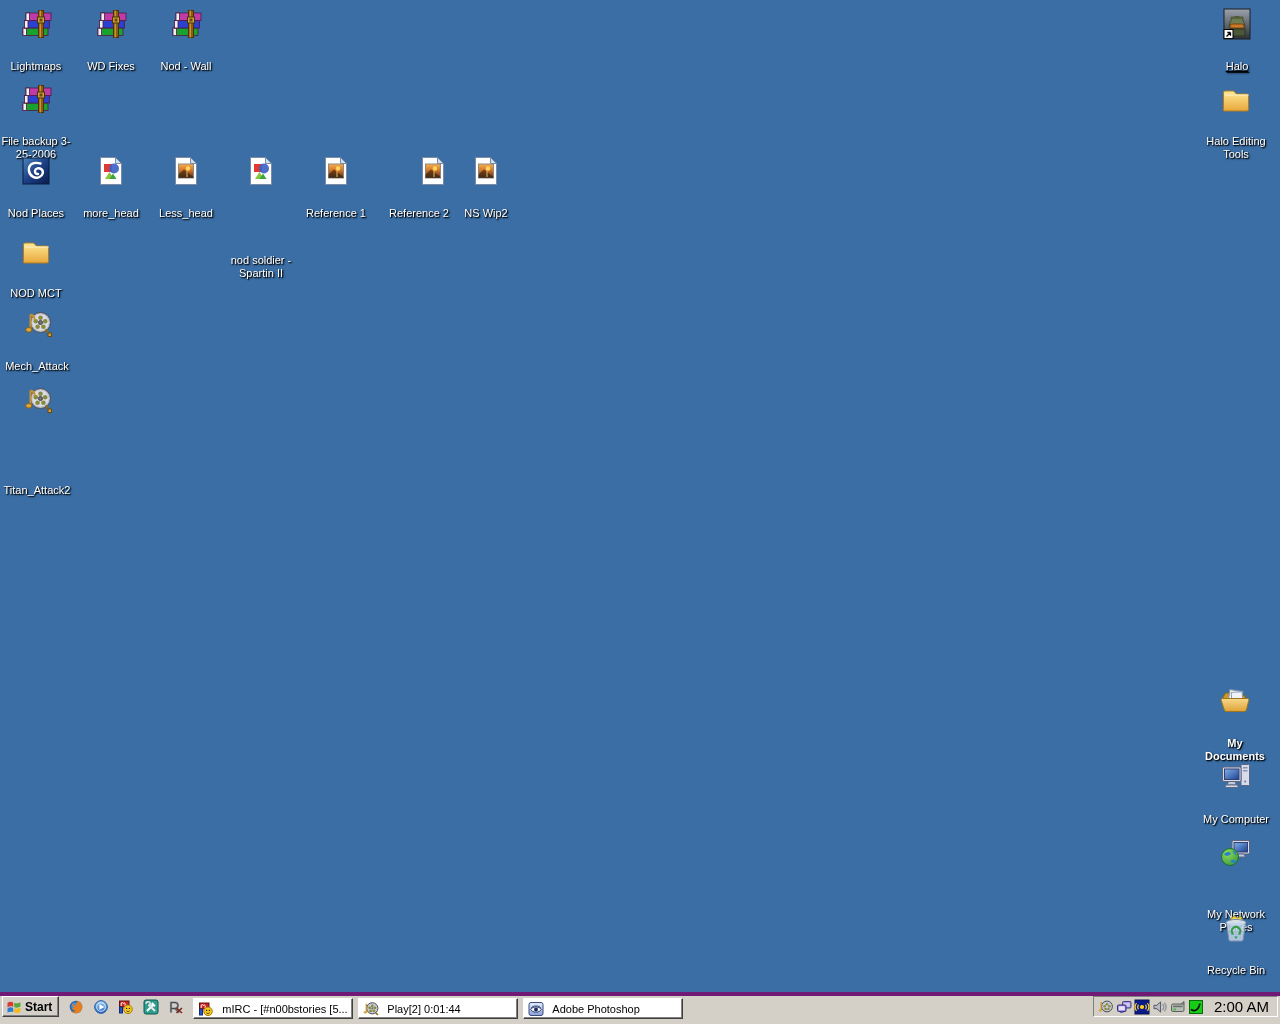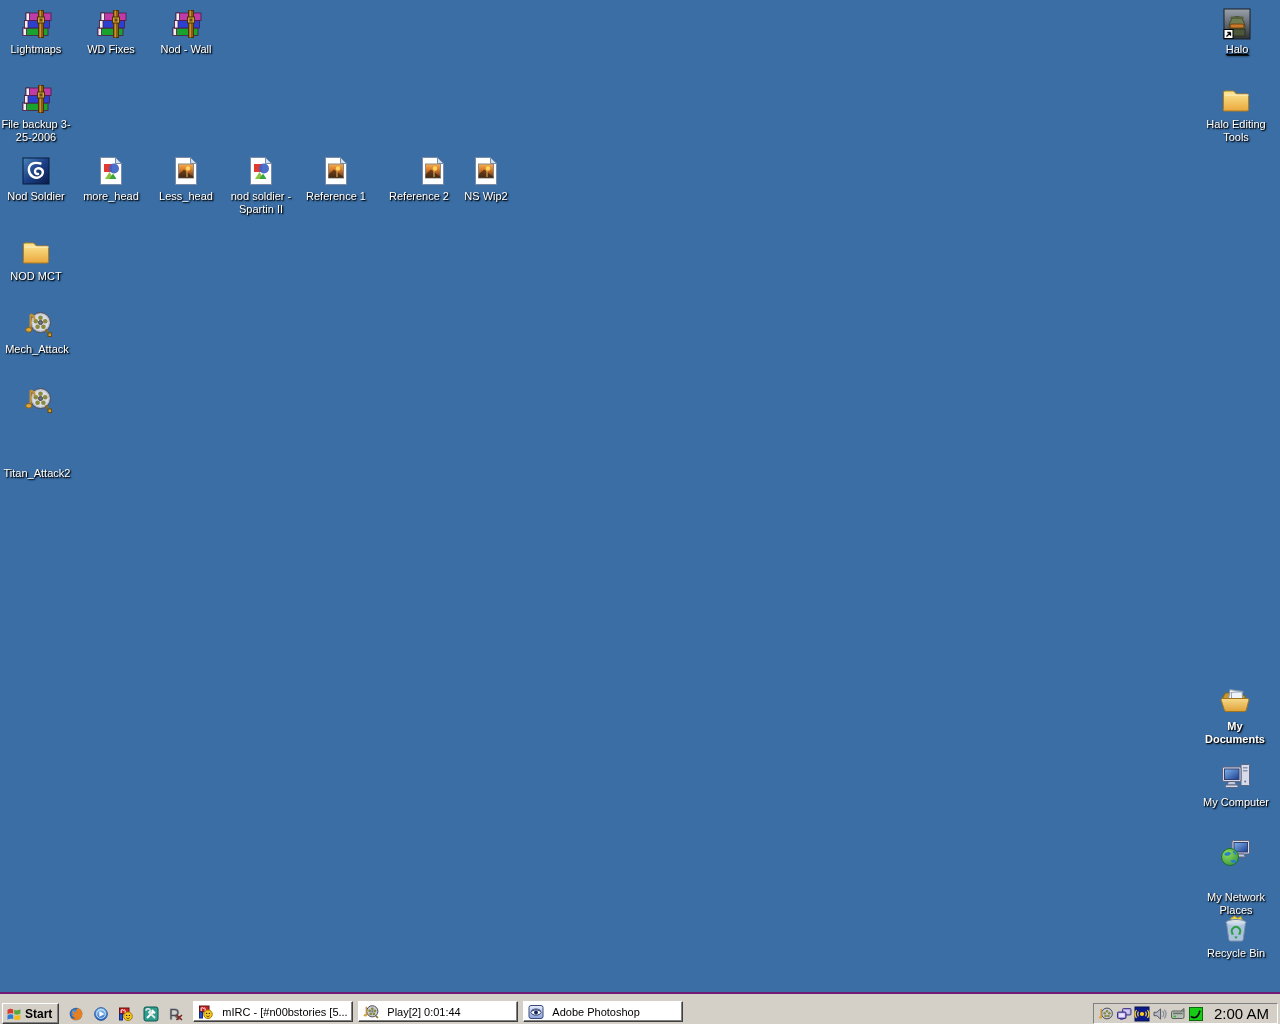--- a/index.html
+++ b/index.html
@@ -10,30 +10,30 @@
   
   #icons-layer { position:absolute; inset:0; }
   .desktop-icon {
     position:absolute; width:76px;
     display:flex; flex-direction:column; align-items:center;
     cursor:default;
   }
   .icon32 { width:32px; height:32px; display:block; }
   .icon32 svg { width:32px; height:32px; display:block; }
   .icon-label {
-    margin-top:3px; font-size:11px; line-height:13px; color:#fff;
+    margin-top:20px; font-size:11px; line-height:13px; color:#fff;
     text-align:center; text-shadow:1px 1px 2px rgba(0,0,0,.95), 1px 1px 1px rgba(0,0,0,.8);
     max-width:76px; word-wrap:break-word;
   }
 
   
   .taskbar {
     position:absolute; left:0; bottom:0; width:1280px; height:32px;
-    background:#D4D0C8; border-top:2px solid #701a75;
-    display:flex; align-items:flex-end; z-index:10;
+    background:#D4D0C8; border-top:4px solid #701a75;
+    display:flex; align-items:flex-start; z-index:10;
     font-size:11px; color:#000;
   }
   .start-btn {
     margin-left:2px; height:21px; padding:0 6px 0 3px;
     background:#D4D0C8;
     border-top:1px solid #fff; border-left:1px solid #fff;
     border-right:1px solid #404040; border-bottom:1px solid #404040;
     box-shadow:inset -1px -1px 0 #808080;
     display:flex; align-items:center; gap:3px;
     font-family:"Liberation Sans", sans-serif;
@@ -187,21 +187,21 @@
             <linearGradient id="g-navy" x1="0" y1="0" x2="1" y2="1">
               <stop offset="0" stop-color="#4a86bb"></stop>
               <stop offset="0.5" stop-color="#1c3f86"></stop>
               <stop offset="1" stop-color="#0a1c4a"></stop>
             </linearGradient>
           </defs>
           <rect x="3" y="3" width="26" height="26" fill="url(#g-navy)" stroke="#071c3e"></rect>
           <path d="M20.5 8.5 c-7.5 -2.2 -12.2 1.5 -11.6 7 c.6 5.5 6.2 8.6 10.6 6.5 c3.6 -1.7 4.4 -5.7 1.9 -7.7 c-2.5 -2 -6 -0.9 -6.4 1.6 c-0.3 2 1.3 3.4 3.1 3.1" stroke="#fff" stroke-width="2.4" fill="none" stroke-linecap="round"></path>
         </svg>
       </span>
-      <div class="icon-label">Nod Soldier</div>
+      <div class="icon-label">Nod Places</div>
     </div>
     <div class="desktop-icon" style="left: 73px; top: 155px;">
       <span class="icon32">
         <svg viewBox="0 0 32 32" xmlns="http://www.w3.org/2000/svg">
           <path d="M5.5 2.5 h15 l6 6 v21 h-21 z" fill="#fff" stroke="#7b8ba5"></path>
           <path d="M20.5 2.5 v6 h6 z" fill="#cfe0f0" stroke="#7b8ba5"></path>
           <rect x="9" y="9" width="8" height="8" fill="#e23a2e"></rect>
           <circle cx="19" cy="13.5" r="5" fill="#3f62c8" fill-opacity="0.92"></circle>
           <path d="M10 24 l4.5 -7 4.5 7 z" fill="#8bc53f"></path>
           <path d="M14.5 24 l3.5 -5.5 3.5 5.5 z" fill="#3aa53a"></path>
@@ -222,21 +222,21 @@
           <path d="M5.5 2.5 h15 l6 6 v21 h-21 z" fill="#fff" stroke="#7b8ba5"></path>
           <path d="M20.5 2.5 v6 h6 z" fill="#cfe0f0" stroke="#7b8ba5"></path>
           <rect x="8.5" y="9" width="15" height="14" fill="url(#g-sun)" stroke="#8a8a8a"></rect>
           <circle cx="18" cy="13.5" r="2.2" fill="#ffd75e"></circle>
           <path d="M8.5 19.5 l5.5 -5 9.5 7.5 v1 h-15 z" fill="#3a2410" fill-opacity="0.65"></path>
           <path d="M17 16 v6" stroke="#f3c26a" stroke-width="1.2" stroke-opacity="0.8"></path>
         </svg>
       </span>
       <div class="icon-label">Less_head</div>
     </div>
-    <div class="desktop-icon" style="left: 223px; top: 155px;">
+    <div class="desktop-icon" style="left: 223px; top: 155px; gap: 47px;">
       <span class="icon32">
         <svg viewBox="0 0 32 32" xmlns="http://www.w3.org/2000/svg">
           <path d="M5.5 2.5 h15 l6 6 v21 h-21 z" fill="#fff" stroke="#7b8ba5"></path>
           <path d="M20.5 2.5 v6 h6 z" fill="#cfe0f0" stroke="#7b8ba5"></path>
           <rect x="9" y="9" width="8" height="8" fill="#e23a2e"></rect>
           <circle cx="19" cy="13.5" r="5" fill="#3f62c8" fill-opacity="0.92"></circle>
           <path d="M10 24 l4.5 -7 4.5 7 z" fill="#8bc53f"></path>
           <path d="M14.5 24 l3.5 -5.5 3.5 5.5 z" fill="#3aa53a"></path>
         </svg>
       </span>

